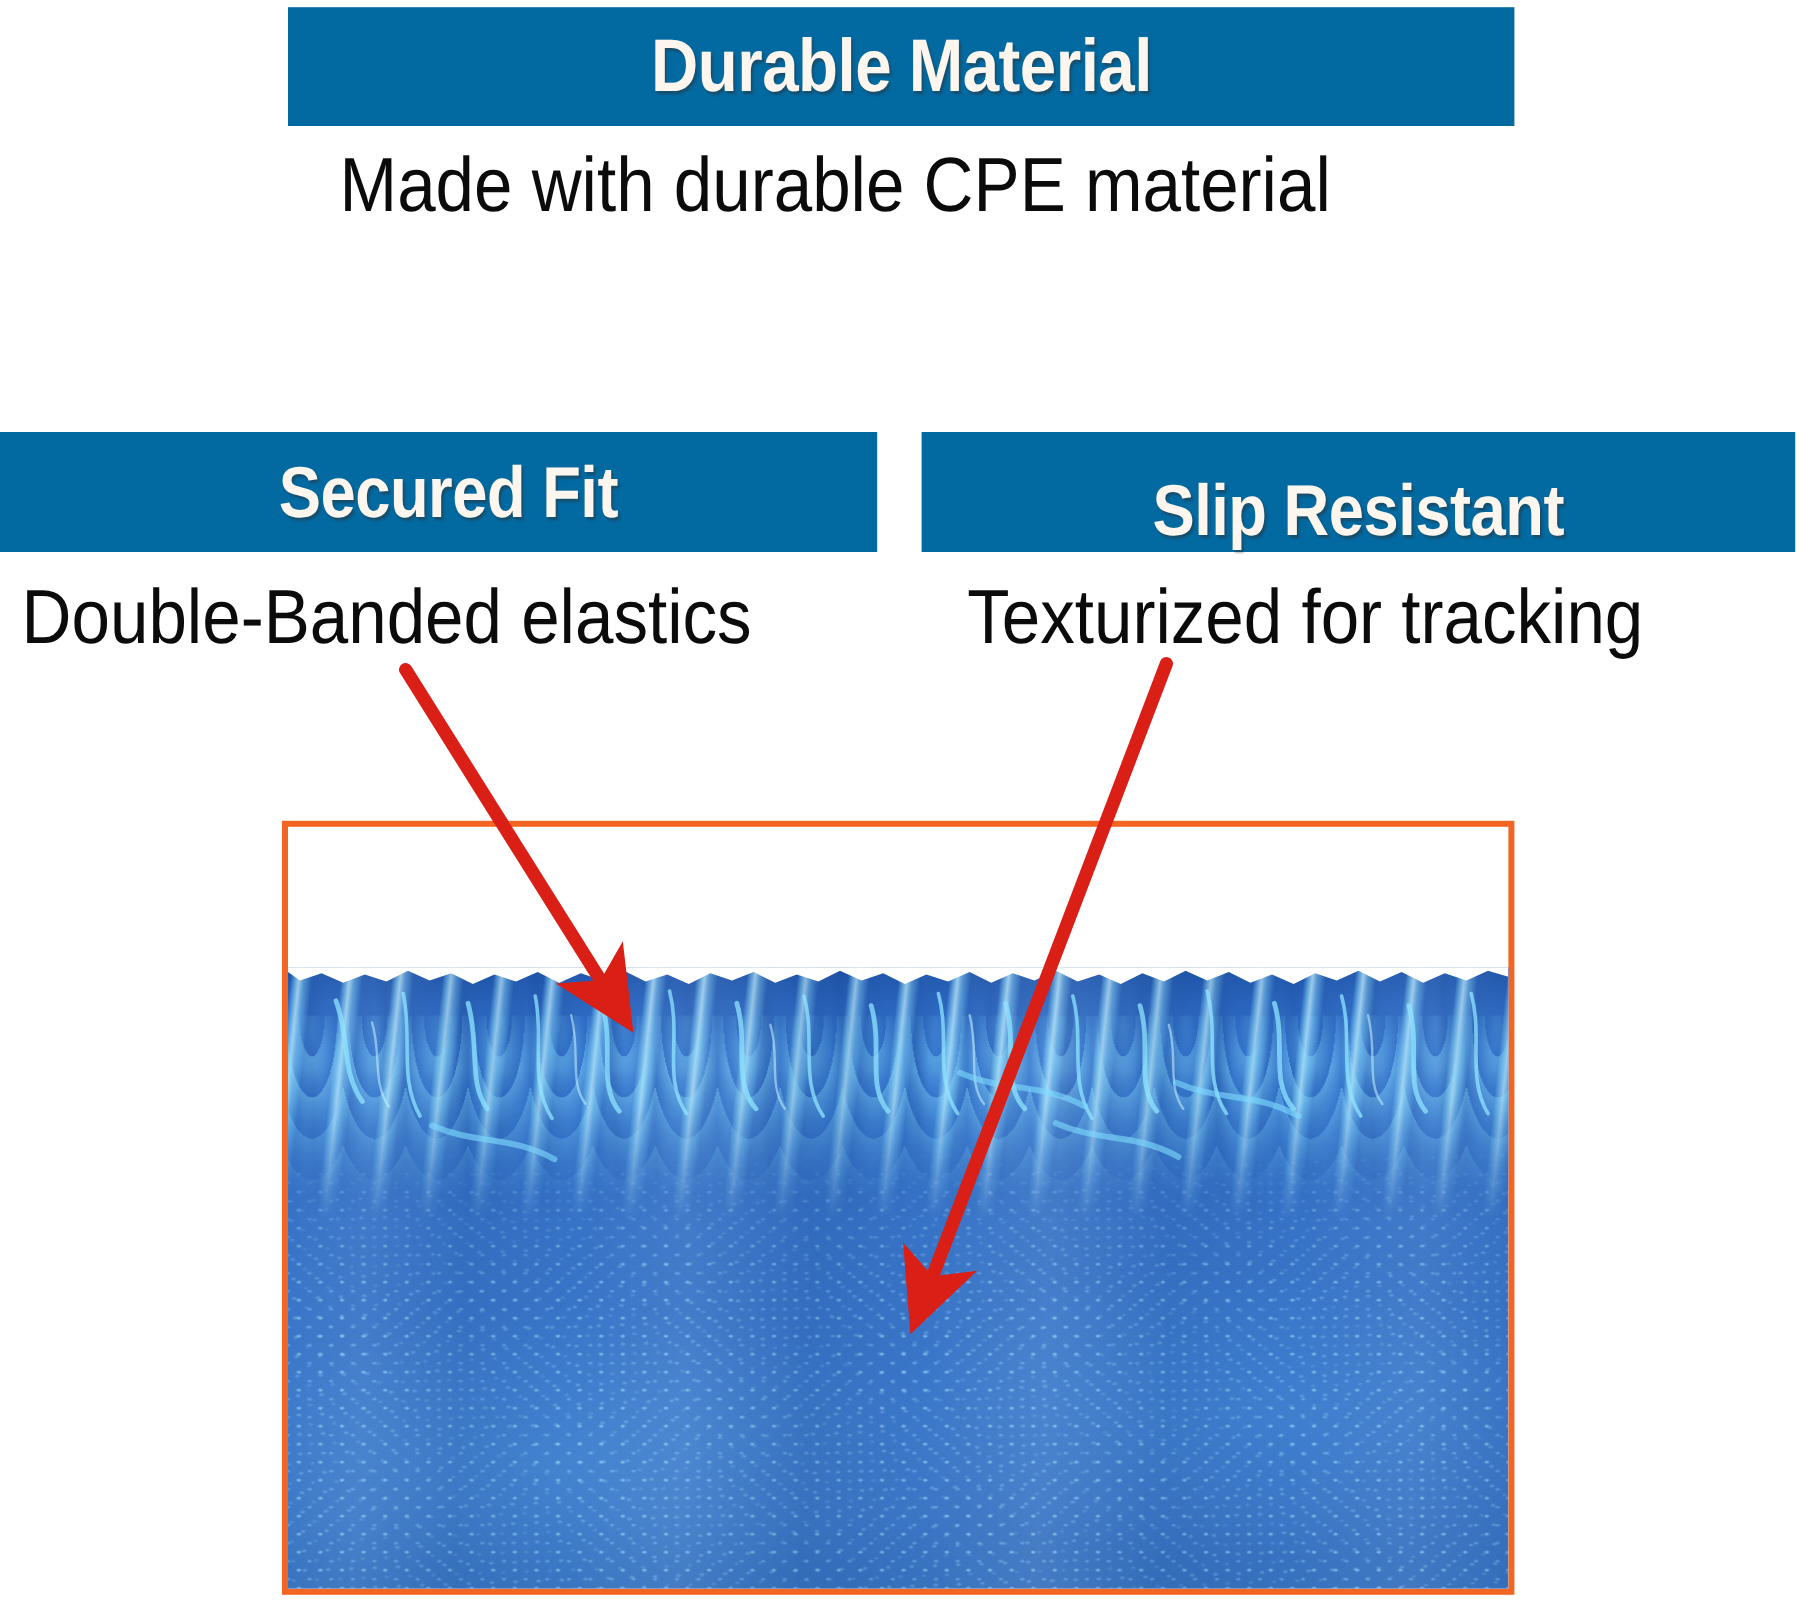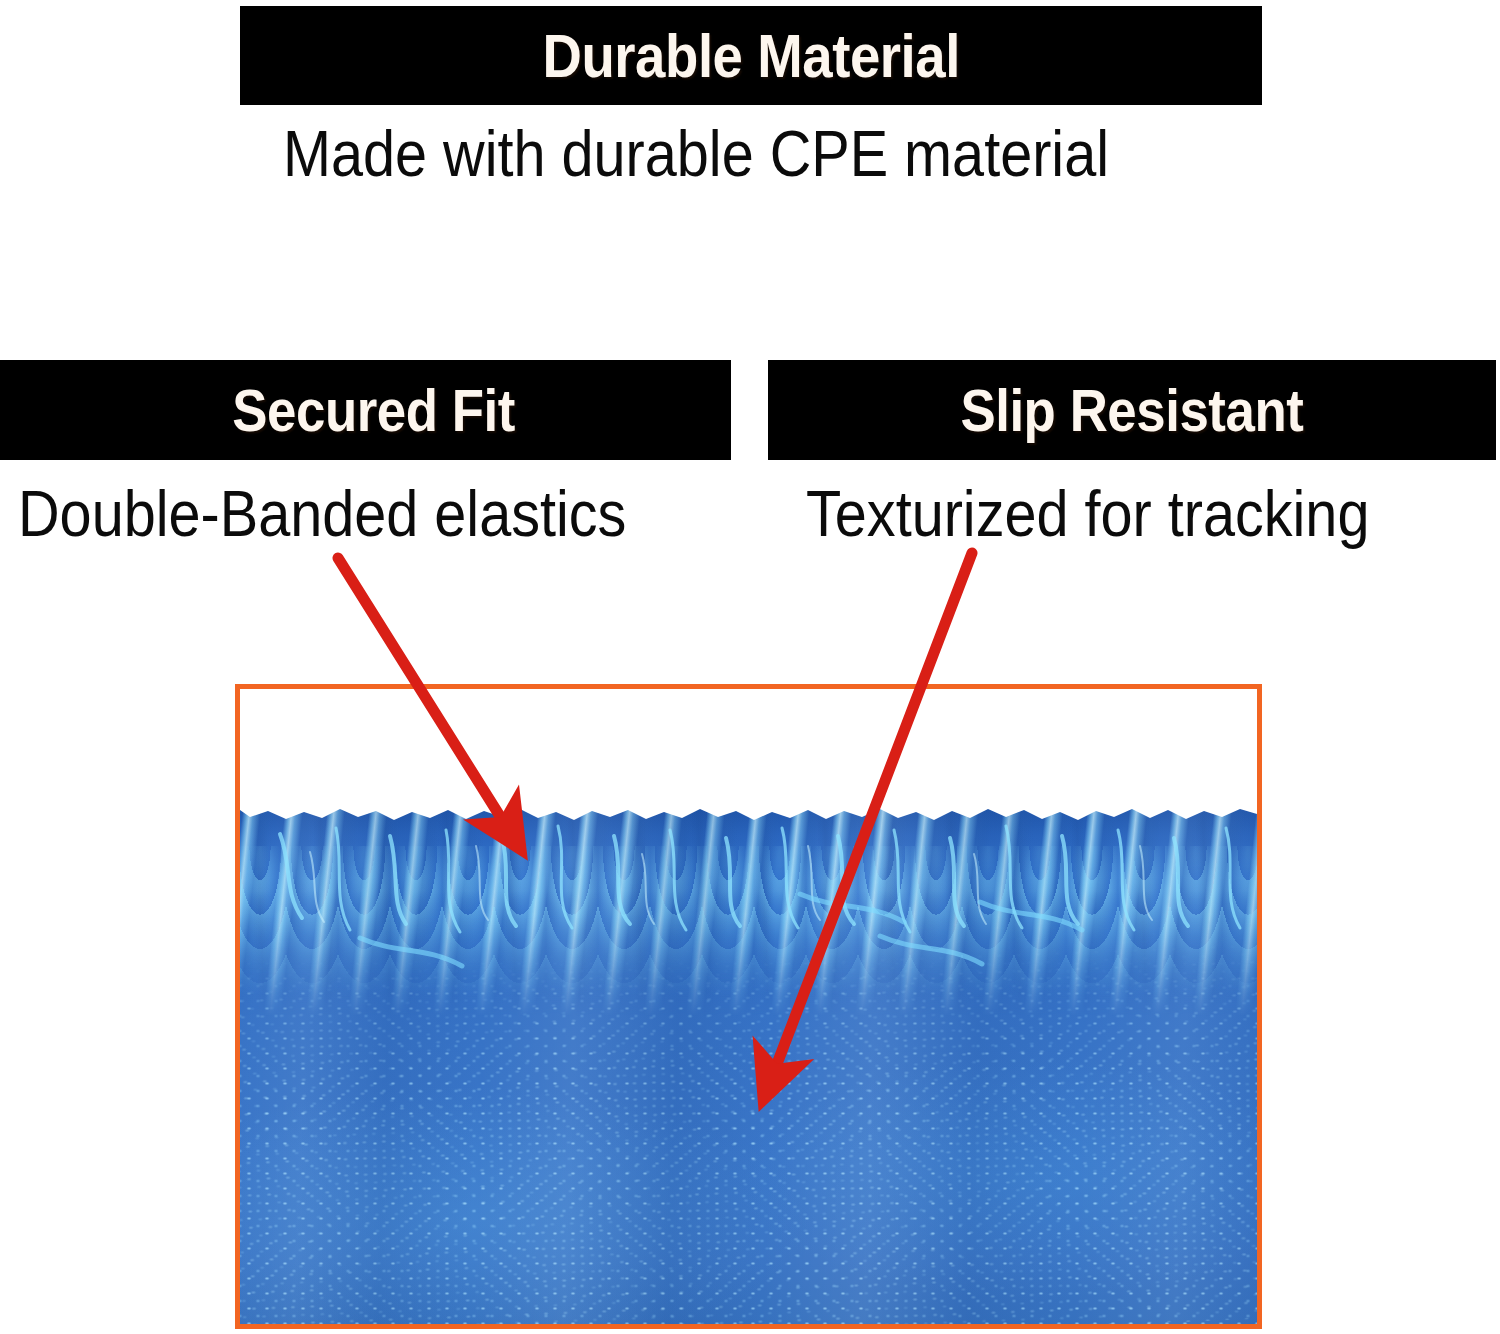--- a/index.html
+++ b/index.html
@@ -12,21 +12,21 @@
     height: 1334px;
     position: relative;
     overflow: hidden;
     font-family: "Liberation Sans", "DejaVu Sans", sans-serif;
     -webkit-font-smoothing: antialiased;
   }
 
   
   .banner {
     position: absolute;
-    background: #000000;
+    background: #0369a1;
     display: flex;
     align-items: center;
     justify-content: center;
     box-sizing: border-box;
   }
   .banner-label {
     color: #FDF6EE;
     font-weight: 700;
     font-family: "Liberation Sans Narrow", "Liberation Sans", "DejaVu Sans", sans-serif;
     letter-spacing: -0.5px;
@@ -51,20 +51,21 @@
     height: 100px;
     padding-left: 16px;
   }
   #banner-secured .banner-label { font-size: 60px; }
 
   #banner-slip {
     left: 768px;
     top: 360px;
     width: 728px;
     height: 100px;
+    align-items: flex-end;
   }
   #banner-slip .banner-label { font-size: 60px; }
 
   
   .caption {
     position: absolute;
     color: #0B0B0B;
     font-family: "Liberation Sans Narrow", "Liberation Sans", "DejaVu Sans", sans-serif;
     font-weight: 400;
     white-space: nowrap;

